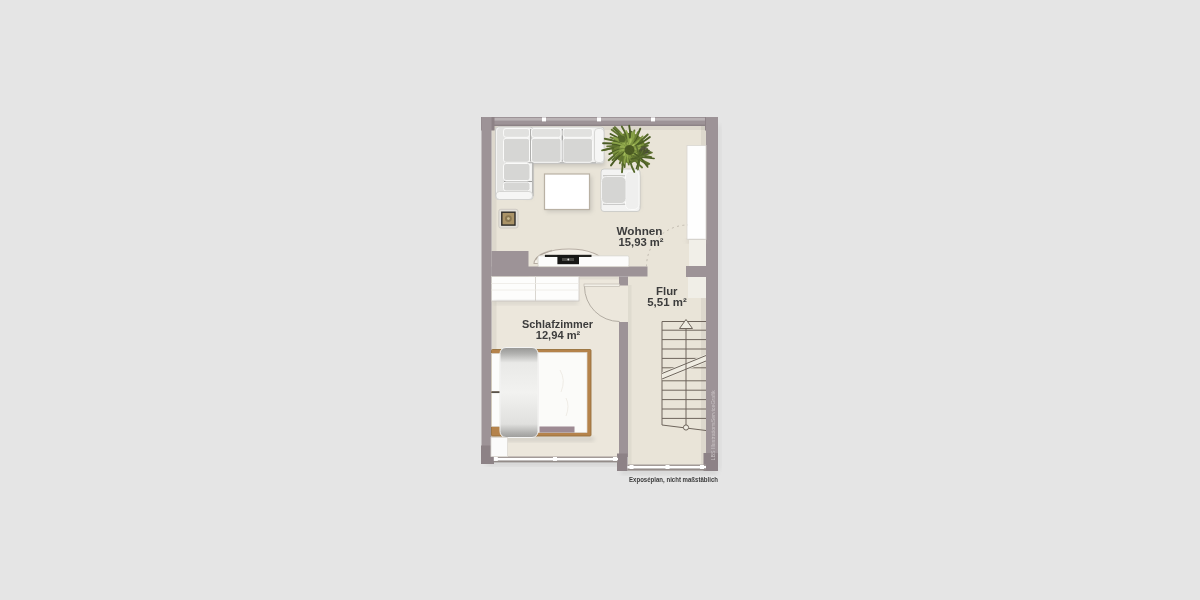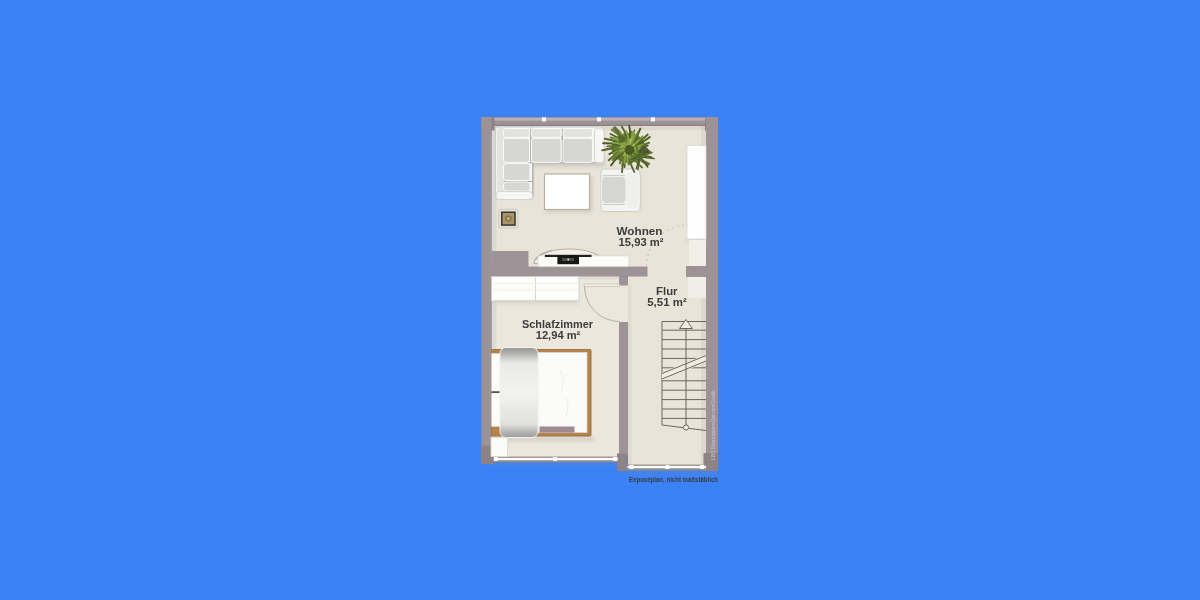--- a/index.html
+++ b/index.html
@@ -1,16 +1,16 @@
 <!DOCTYPE html>
 <html><head>
 <meta charset="utf-8">
 <style>
 html,body{margin:0;padding:0;background:#ffffff;}
-#stage{position:relative;width:1200px;height:600px;background:#3b82f6;overflow:hidden;}
+#stage{position:relative;width:1200px;height:600px;background:#e5e5e5;overflow:hidden;}
 svg{position:absolute;left:0;top:0;}
 text{font-family:"Liberation Sans", sans-serif;}
 </style>
 </head>
 <body>
 <div id="stage">
 <svg width="1200" height="600" viewBox="0 0 1200 600">
 <defs>
 <linearGradient id="pillowGrad" x1="0" y1="0" x2="0" y2="1">
   <stop offset="0" stop-color="#979795"></stop>

